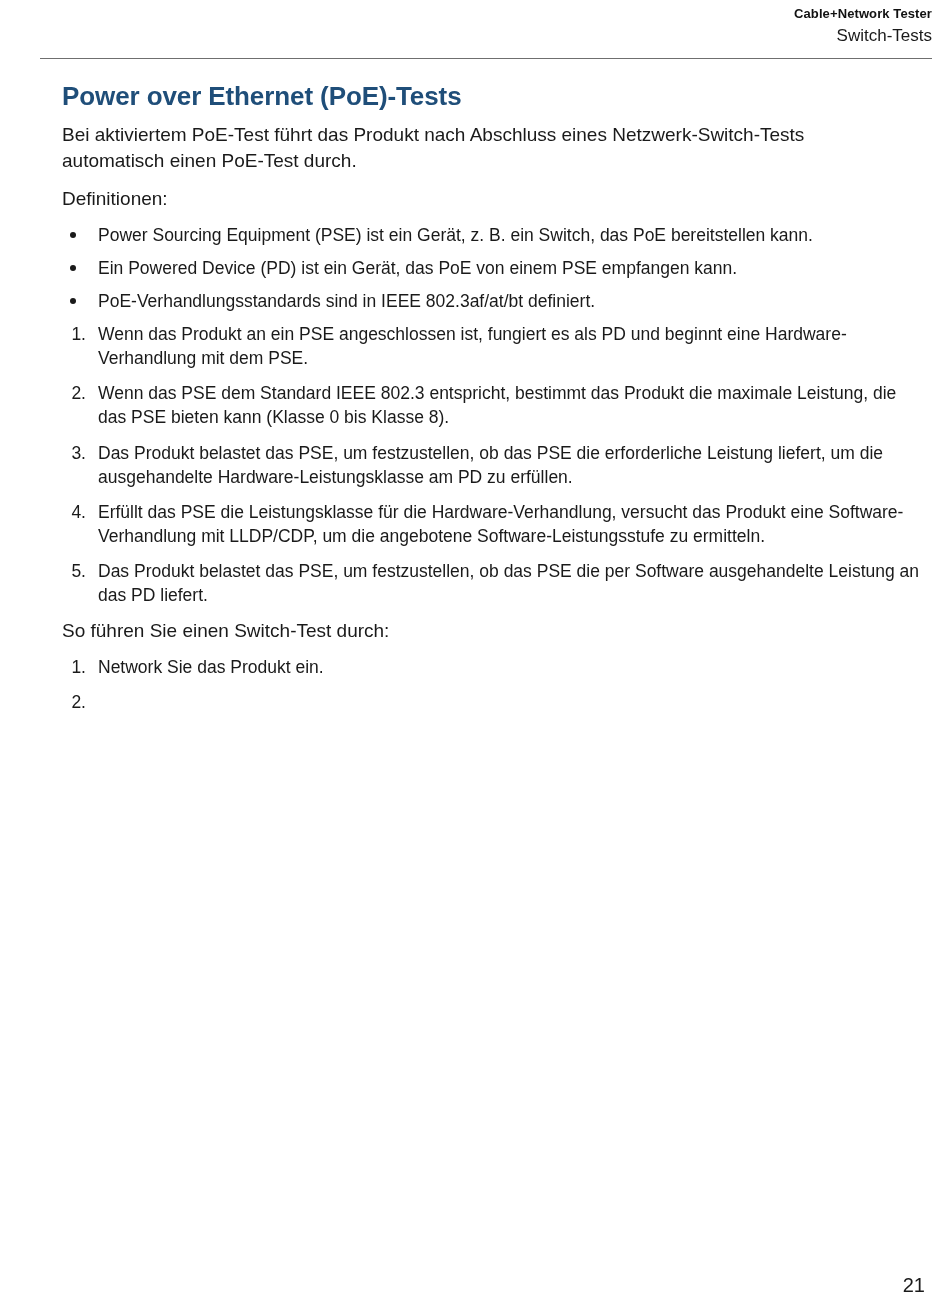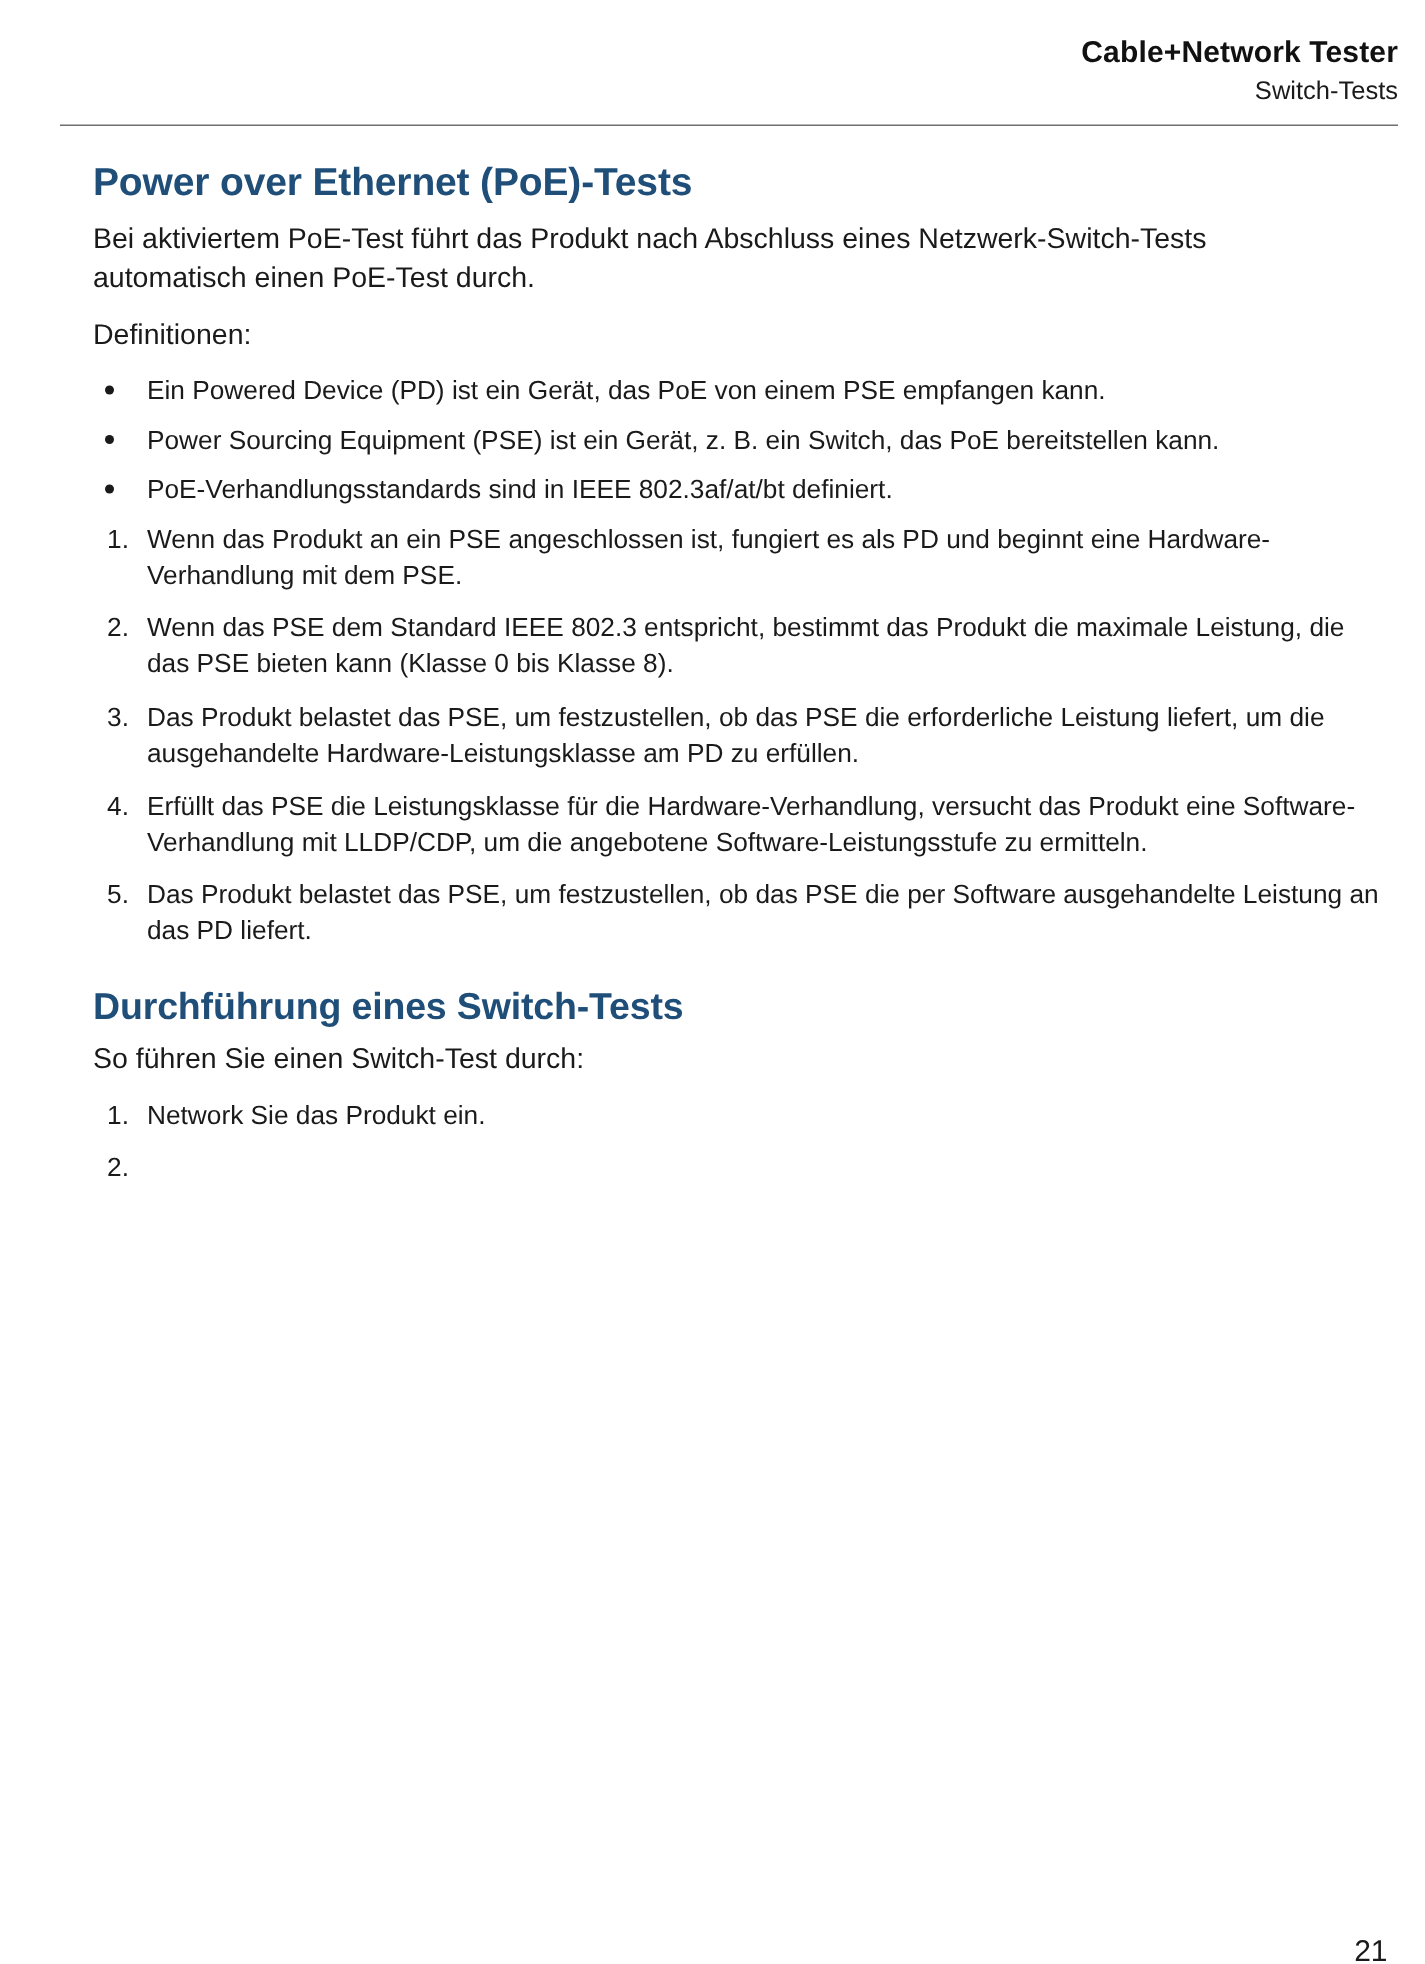--- a/index.html
+++ b/index.html
@@ -21,25 +21,25 @@
     height: 1309px;
     box-sizing: border-box;
   }
 
   
   .header {
     padding: 0 18px 0 0;
     text-align: right;
   }
   .header-title {
-    font-size: 20px;
+    font-size: 13px;
     font-weight: bold;
     color: #111111;
     letter-spacing: 0.1px;
-    margin-top: 22px;
+    margin-top: 6px;
     line-height: 1.3;
     padding-left: 17px;
   }
   .header-sub {
     font-size: 17px;
     color: #1a1a1a;
     line-height: 1.4;
     margin-top: 1px;
   }
   .header-rule {
@@ -152,22 +152,22 @@
 
   <div class="content">
 
     <h1 class="section-title">Power over Ethernet (PoE)-Tests</h1>
 
     <p class="body-text">Bei aktiviertem PoE-Test führt das Produkt nach Abschluss eines Netzwerk-Switch-Tests automatisch einen PoE-Test durch.</p>
 
     <p class="body-text tight">Definitionen:</p>
 
     <ul class="bullets">
+      <li>Power Sourcing Equipment (PSE) ist ein Gerät, z. B. ein Switch, das PoE bereitstellen kann.</li>
       <li>Ein Powered Device (PD) ist ein Gerät, das PoE von einem PSE empfangen kann.</li>
-      <li>Power Sourcing Equipment (PSE) ist ein Gerät, z. B. ein Switch, das PoE bereitstellen kann.</li>
       <li>PoE-Verhandlungsstandards sind in IEEE 802.3af/at/bt definiert.</li>
     </ul>
 
 
     <ol class="numbered">
       <li>
         <span class="num">1.</span>
         <span>Wenn das Produkt an ein PSE angeschlossen ist, fungiert es als PD und beginnt eine Hardware-Verhandlung mit dem PSE.</span>
       </li>
       <li>
@@ -181,21 +181,20 @@
       <li>
         <span class="num">4.</span>
         <span>Erfüllt das PSE die Leistungsklasse für die Hardware-Verhandlung, versucht das Produkt eine Software-Verhandlung mit LLDP/CDP, um die angebotene Software-Leistungsstufe zu ermitteln.</span>
       </li>
       <li>
         <span class="num">5.</span>
         <span>Das Produkt belastet das PSE, um festzustellen, ob das PSE die per Software ausgehandelte Leistung an das PD liefert.</span>
       </li>
     </ol>
 
-    <h2 class="section-title">Durchführung eines Switch-Tests</h2>
 
     <p class="body-text tight">So führen Sie einen Switch-Test durch:</p>
 
     <ol class="numbered">
       <li>
         <span class="num">1.</span>
         <span>Network Sie das Produkt ein.</span>
       </li>
       <li>
         <span class="num">2.</span>

